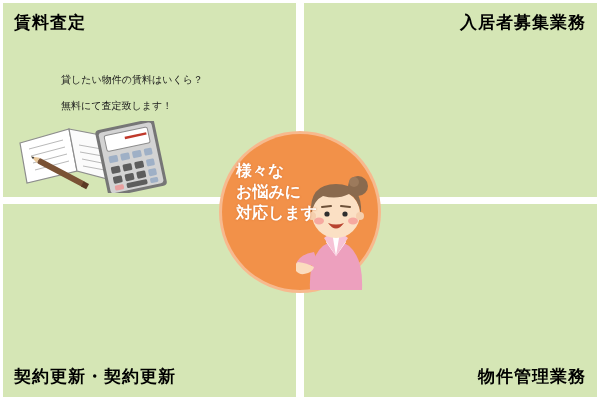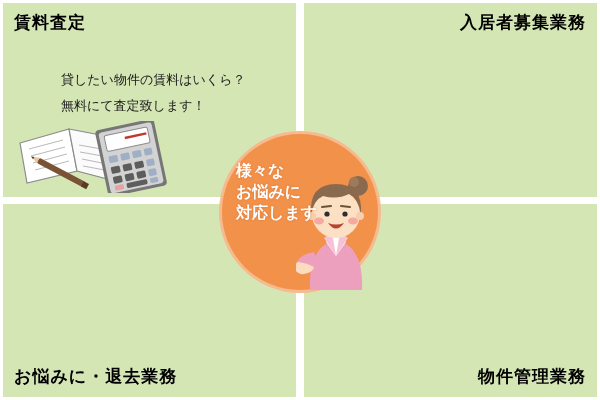--- a/index.html
+++ b/index.html
@@ -39,21 +39,21 @@
   }
   #heading-tl { left: 11px;  top: 11px; }
   #heading-tr { right: 11px; top: 11px; }
   #heading-bl { left: 11px;  bottom: 12px; }
   #heading-br { right: 11px; bottom: 12px; margin-left: 44px; }
 
   
   .body-text {
     position: absolute;
     font-family: "DejaVu Sans", "Liberation Sans", sans-serif;
-    font-size: 13px;
+    font-size: 10px;
     color: #1a1a1a;
     line-height: 26px;
     white-space: nowrap;
   }
   #body-tl { left: 58px;  top: 64px; }
 
   
   #center-badge {
     position: absolute;
     left: 222px;
@@ -155,21 +155,21 @@
   </div>
 
   <div class="panel" id="panel-tr">
 
     <div class="heading" id="heading-tr">入居者募集業務</div>
 
   </div>
 
   <div class="panel" id="panel-bl">
 
-    <div class="heading" id="heading-bl">お悩みに・退去業務</div>
+    <div class="heading" id="heading-bl">契約更新・契約更新</div>
 
   </div>
 
   <div class="panel" id="panel-br">
 
     <div class="heading" id="heading-br">物件管理業務</div>
 
   </div>
 
   <div id="center-badge">

